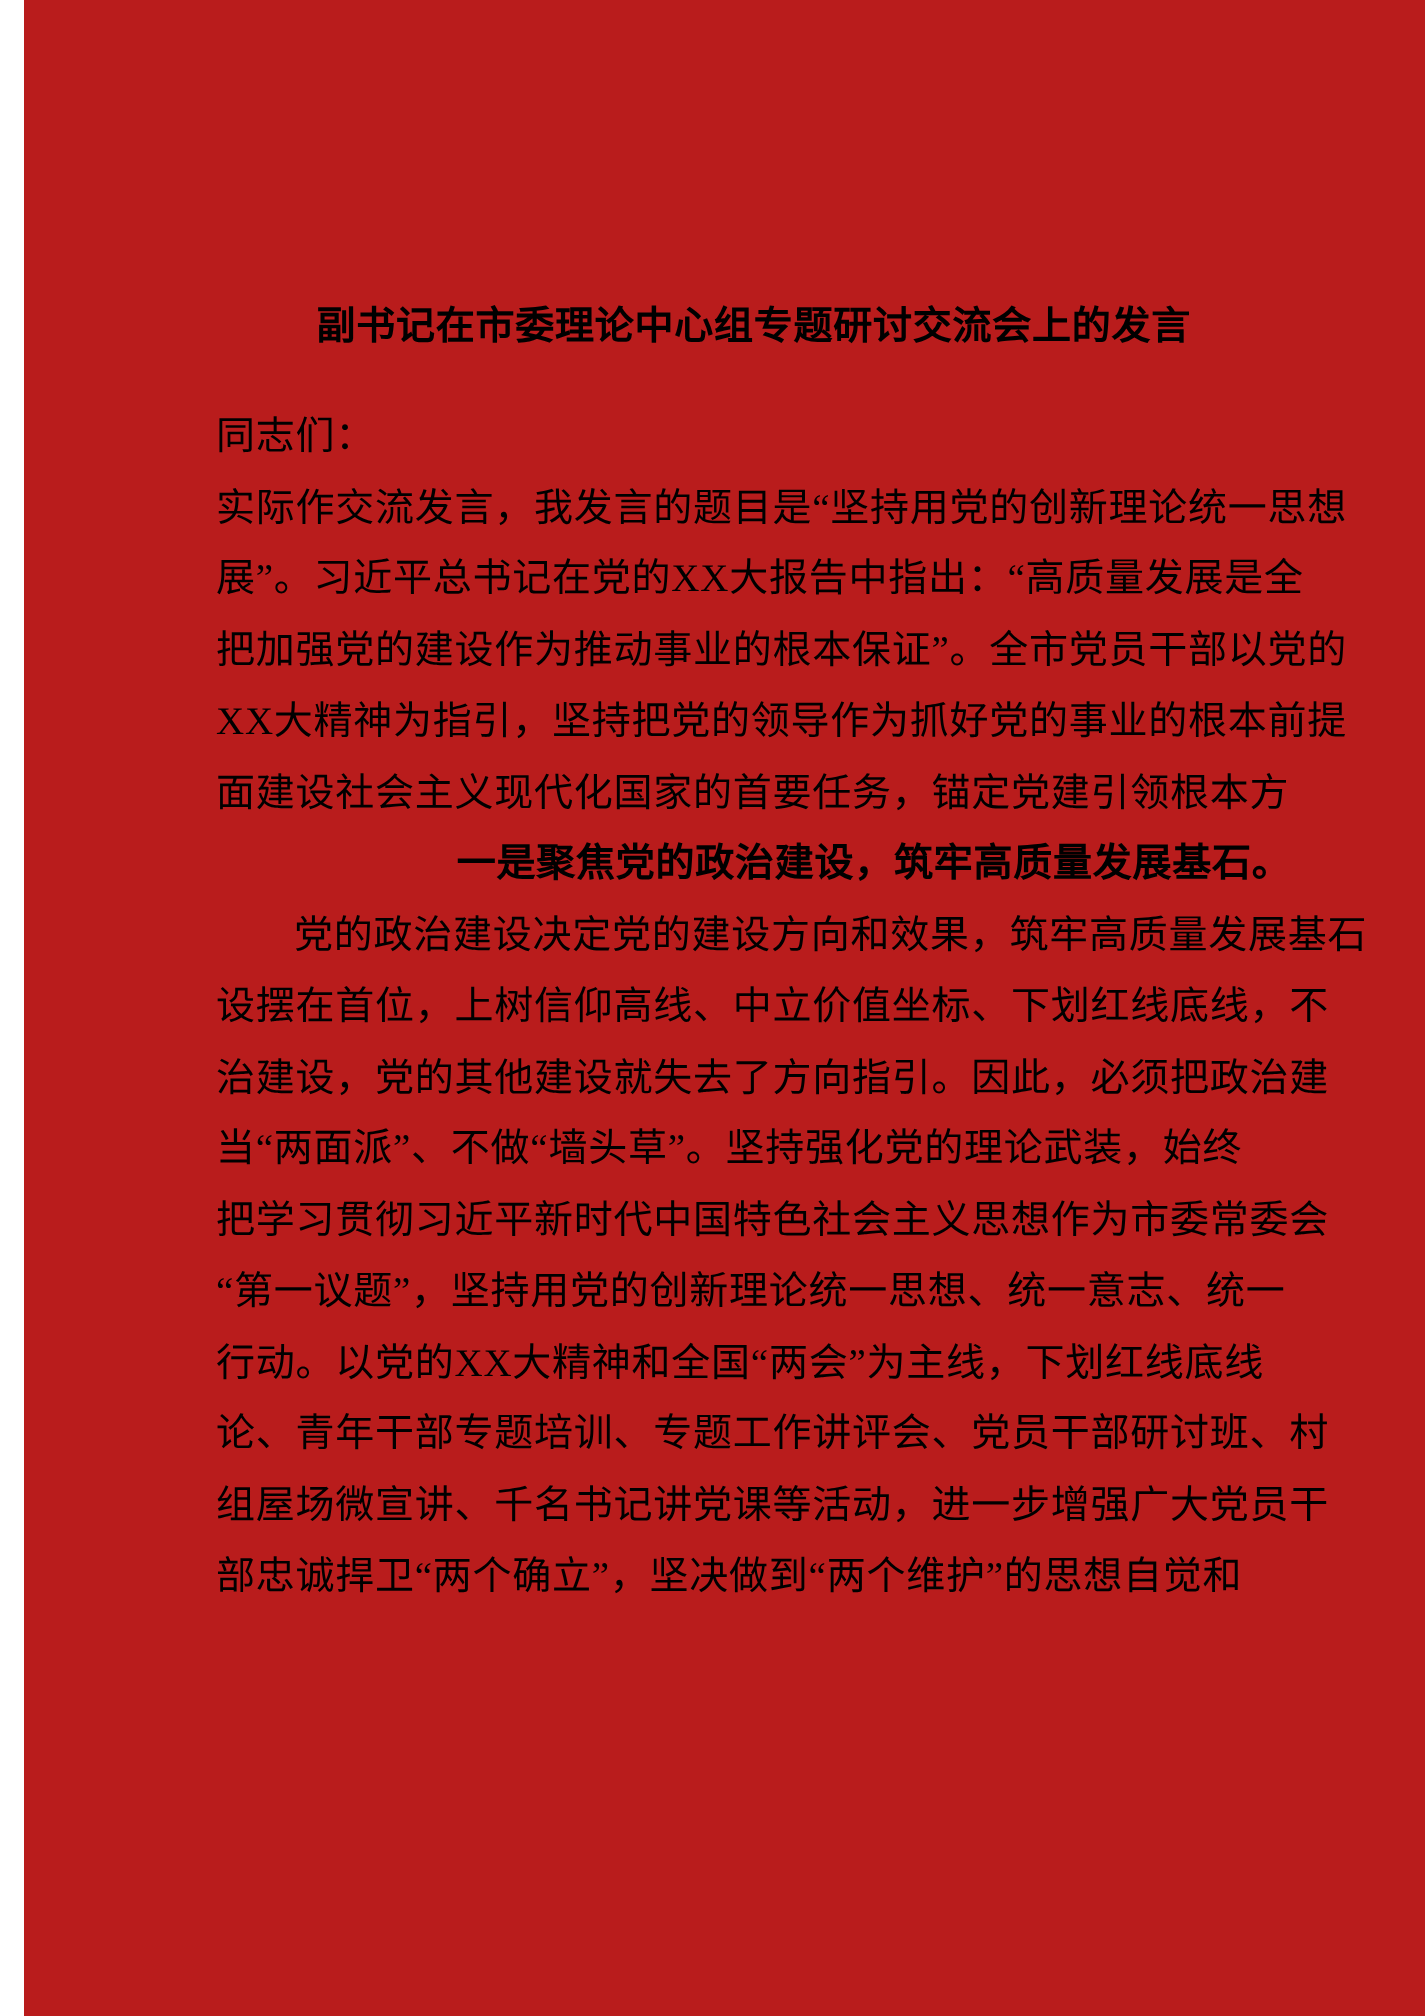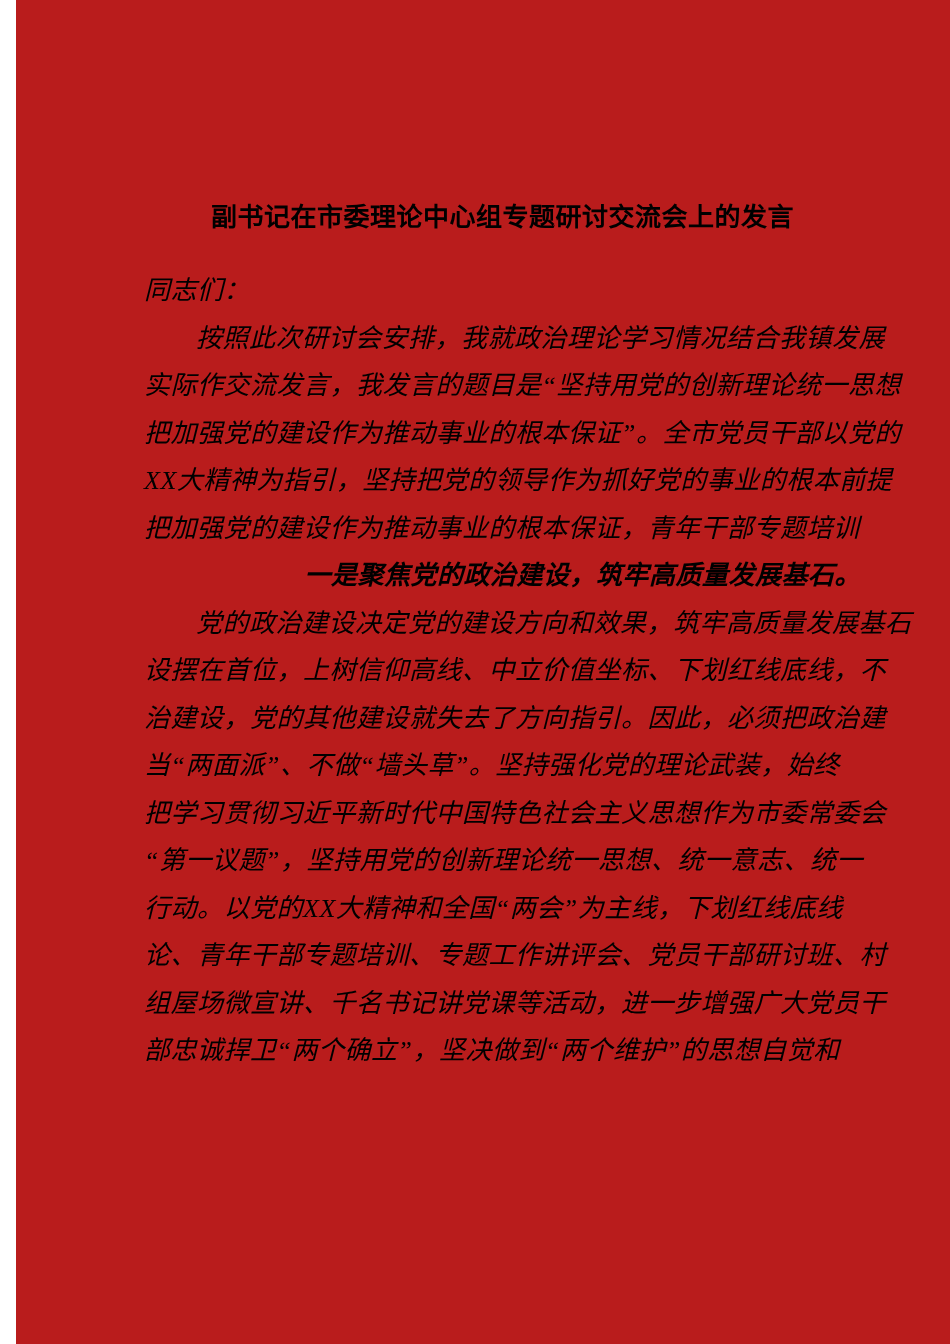--- a/index.html
+++ b/index.html
@@ -27,21 +27,20 @@
     font-weight: 700;
     line-height: 48px;
     white-space: nowrap;
     letter-spacing: 0.5px;
   }
   .content {
     position: absolute;
     left: 128px;
     top: 267px;
     width: 717px;
-    font-style: italic;
   }
   .line {
     font-size: 26px;
     line-height: 47.5px;
     letter-spacing: 0.5px;
     white-space: nowrap;
     font-weight: 400;
   }
   .indent {
     padding-left: 52px;
@@ -55,25 +54,25 @@
 <body>
 
 <div class="page">
 
   <div class="doc-title">副书记在市委理论中心组专题研讨交流会上的发言</div>
 
   <div class="content">
 
     <div class="line">同志们：</div>
 
-    <div class="line indent">按照此次研讨会安排，我就政治理论学习情况结合我镇发展</div>
     <div class="line">实际作交流发言，我发言的题目是“坚持用党的创新理论统一思想</div>
+    <div class="line">展”。习近平总书记在党的XX大报告中指出：“高质量发展是全</div>
     <div class="line">把加强党的建设作为推动事业的根本保证”。全市党员干部以党的</div>
     <div class="line">XX大精神为指引，坚持把党的领导作为抓好党的事业的根本前提</div>
-    <div class="line">把加强党的建设作为推动事业的根本保证，青年干部专题培训</div>
+    <div class="line">面建设社会主义现代化国家的首要任务，锚定党建引领根本方</div>
 
     <div class="line indent bold">一是聚焦党的政治建设，筑牢高质量发展基石。</div>
 
     <div class="line indent">党的政治建设决定党的建设方向和效果，筑牢高质量发展基石</div>
     <div class="line">设摆在首位，上树信仰高线、中立价值坐标、下划红线底线，不</div>
     <div class="line">治建设，党的其他建设就失去了方向指引。因此，必须把政治建</div>
     <div class="line">当“两面派”、不做“墙头草”。坚持强化党的理论武装，始终</div>
     <div class="line">把学习贯彻习近平新时代中国特色社会主义思想作为市委常委会</div>
     <div class="line">“第一议题”，坚持用党的创新理论统一思想、统一意志、统一</div>
     <div class="line">行动。以党的XX大精神和全国“两会”为主线，下划红线底线</div>

